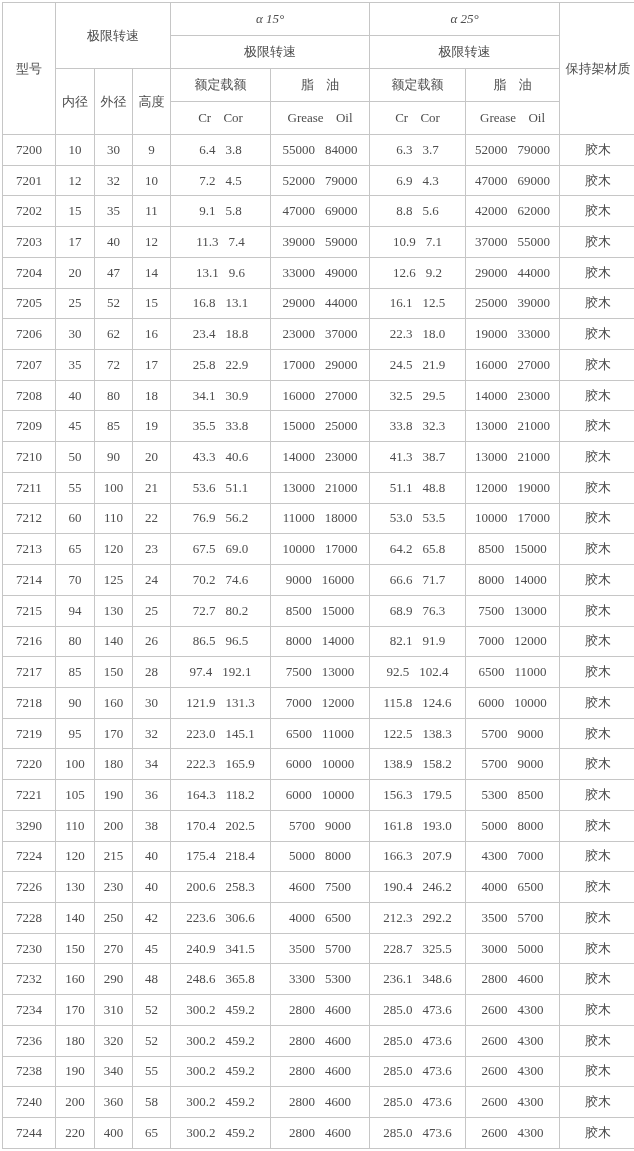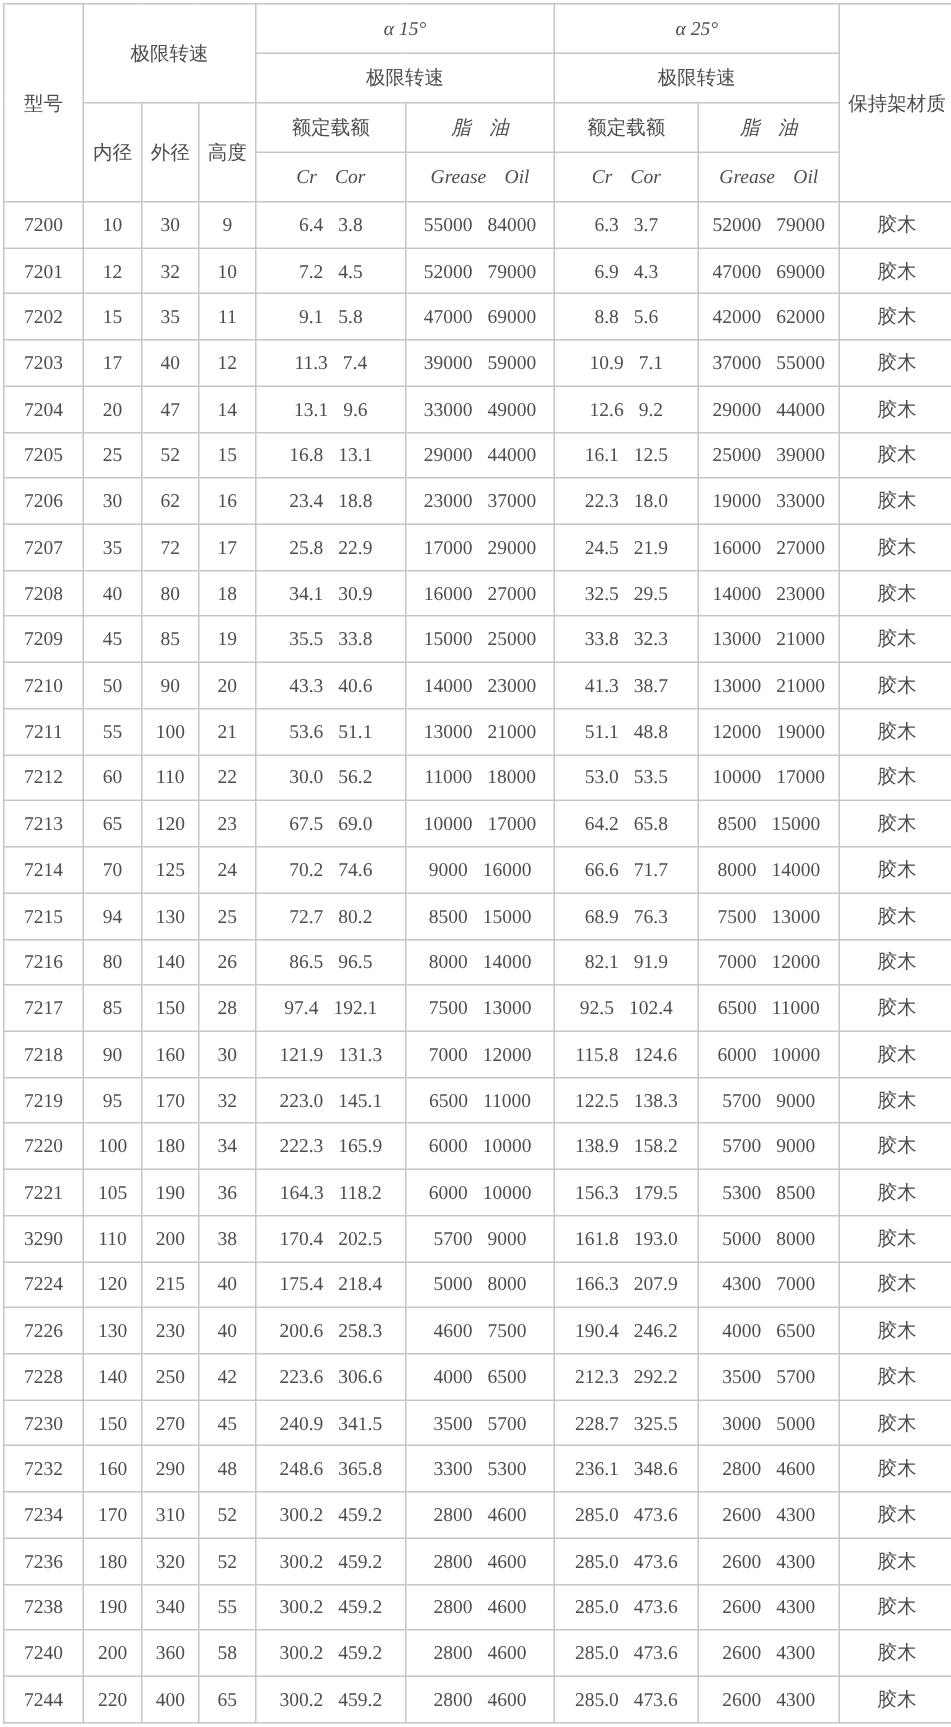--- a/index.html
+++ b/index.html
@@ -26,21 +26,21 @@
   table.spec th, table.spec td {
     border: 1px solid #c6c6c6;
     text-align: center;
     vertical-align: middle;
     padding: 0;
     font-weight: normal;
     overflow: hidden;
     white-space: nowrap;
   }
   thead tr { height: 33px; }
-  th.wsp { word-spacing: 9px; font-style: italic; }
+  th.wsp { word-spacing: 9px; }
   td.pair span:first-child { margin-right: 10px; }
   .angle-sym { font-style: italic; }
 </style>
 </head>
 <body>
 
 <div class="page">
   <table class="spec">
     <colgroup>
       <col style="width:53px">
@@ -212,21 +212,21 @@
     <td class="pair"><span>13000</span><span>21000</span></td>
     <td class="pair"><span>51.1</span><span>48.8</span></td>
     <td class="pair"><span>12000</span><span>19000</span></td>
     <td>胶木</td>
   </tr>
         <tr>
     <td>7212</td>
     <td>60</td>
     <td>110</td>
     <td>22</td>
-    <td class="pair"><span>30.0</span><span>56.2</span></td>
+    <td class="pair"><span>76.9</span><span>56.2</span></td>
     <td class="pair"><span>11000</span><span>18000</span></td>
     <td class="pair"><span>53.0</span><span>53.5</span></td>
     <td class="pair"><span>10000</span><span>17000</span></td>
     <td>胶木</td>
   </tr>
         <tr>
     <td>7213</td>
     <td>65</td>
     <td>120</td>
     <td>23</td>

